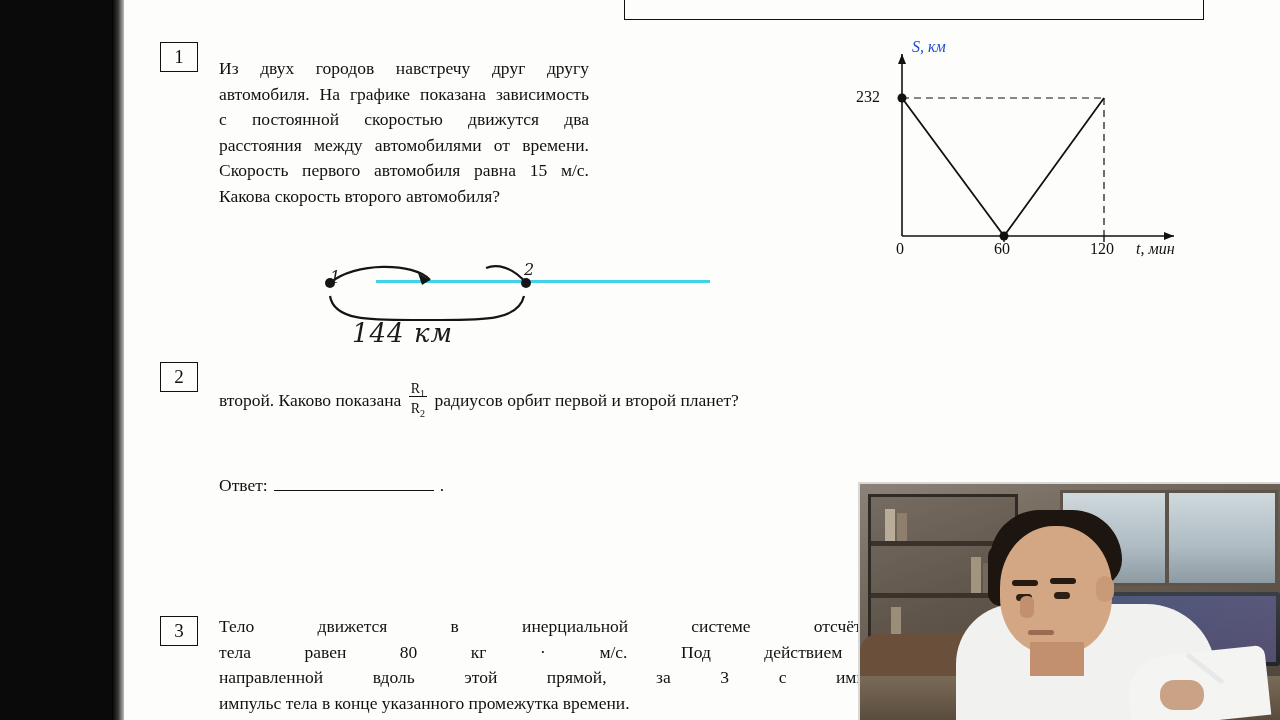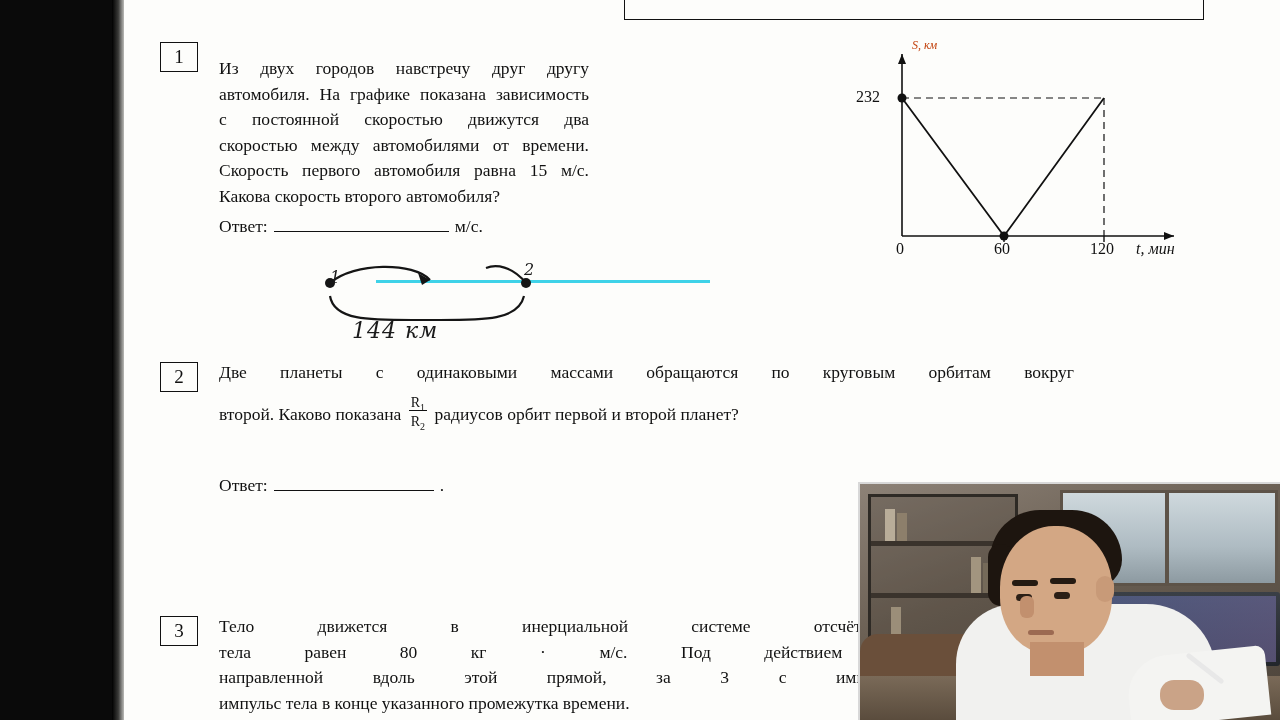--- a/index.html
+++ b/index.html
@@ -111,21 +111,21 @@
     background: #3fd2e8;
   }
 
   
   .frac {
     display: inline-block;
     text-align: center;
     vertical-align: middle;
     font-size: 14px;
     line-height: 15px;
-    margin: 0 3px;
+    margin: 12px 3px;
     position: relative;
     top: -1px;
   }
   .frac .num { border-bottom: 1.2px solid #111; padding: 0 2px; }
   .frac .den { padding: 0 2px; }
   .sub { font-size: 10px; vertical-align: sub; }
 
   
   #webcam {
     position: absolute;
@@ -243,28 +243,25 @@
   <div id="page">
 
     <div class="top-frame"></div>
 
     <div class="num-box" style="left:36px; top:42px;">1</div>
 
     <div class="task-text" style="left:95px; top:40px; width:370px;margin-top:16px;">
       <p class="jt">Из двух городов навстречу друг другу</p>
       <p class="jt">автомобиля. На графике показана зависимость</p>
       <p class="jt">с постоянной скоростью движутся два</p>
-      <p class="jt">скоростью между автомобилями от времени.</p>
+      <p class="jt">расстояния между автомобилями от времени.</p>
       <p class="jt">Скорость первого автомобиля равна 15 м/с.</p>
       <p class="jl">Какова скорость второго автомобиля?</p>
     </div>
 
-    <div class="answer-line" style="left:95px; top:216px;">
-      <span>Ответ:</span><span class="blank" style="width:175px;"></span><span>м/с.</span>
-    </div>
 
     <div id="graph">
       <svg width="320" height="210" viewBox="0 0 320 210">
 
         <line x1="38" y1="196" x2="310" y2="196" stroke="#111" stroke-width="1.6"></line>
         <polygon points="310,196 300,192 300,200" fill="#111"></polygon>
         <line x1="38" y1="196" x2="38" y2="14" stroke="#111" stroke-width="1.6"></line>
         <polygon points="38,14 34,24 42,24" fill="#111"></polygon>
 
         <line x1="38" y1="58" x2="240" y2="58" stroke="#111" stroke-width="1.2" stroke-dasharray="7,5"></line>
@@ -272,21 +269,21 @@
 
         <polyline points="38,58 140,196 240,58" fill="none" stroke="#111" stroke-width="1.8"></polyline>
 
         <circle cx="38" cy="58" r="4.5" fill="#111"></circle>
         <circle cx="140" cy="196" r="4.5" fill="#111"></circle>
 
         <line x1="140" y1="196" x2="140" y2="202" stroke="#111" stroke-width="1.4"></line>
         <line x1="240" y1="196" x2="240" y2="202" stroke="#111" stroke-width="1.4"></line>
       </svg>
 
-      <div style="position:absolute; left:48px; top:-2px; font-size:12px; font-style:italic; color:#c2410c;">S, км</div>
+      <div style="position:absolute; left:48px; top:-2px; font-size:16px; font-style:italic; color:#1d4ed8;">S, км</div>
       <div style="position:absolute; left:-8px; top:48px; font-size:16px; color:#111;">232</div>
       <div style="position:absolute; left:32px; top:200px; font-size:16px; color:#111;">0</div>
       <div style="position:absolute; left:130px; top:200px; font-size:16px; color:#111;">60</div>
       <div style="position:absolute; left:226px; top:200px; font-size:16px; color:#111;">120</div>
       <div style="position:absolute; left:272px; top:200px; font-size:16px; font-style:italic; color:#111;">t, мин</div>
     </div>
 
     <div class="hl-line"></div>
 
     <svg style="position:absolute; left:150px; top:240px; width:420px; height:110px;">
@@ -297,26 +294,25 @@
       <path d="M56 43 C 80 22, 140 22, 156 40" fill="none" stroke="#151515" stroke-width="2.2"></path>
       <polygon points="156,40 144,33 148,45" fill="#151515"></polygon>
 
       <path d="M252 43 C 238 26, 222 24, 212 28" fill="none" stroke="#151515" stroke-width="2.2"></path>
 
       <path d="M56 56 C 60 82, 100 80, 152 80 C 206 80, 244 82, 250 56" fill="none" stroke="#151515" stroke-width="2.2"></path>
     </svg>
 
     <div class="handwrite" style="left:206px; top:268px; font-size:16px;">1</div>
     <div class="handwrite" style="left:400px; top:260px; font-size:16px;">2</div>
-    <div class="handwrite" style="left:228px; top:318px; font-size:22px; letter-spacing:1px;">144 км</div>
+    <div class="handwrite" style="left:228px; top:318px; font-size:26px; letter-spacing:1px;">144 км</div>
 
     <div class="num-box" style="left:36px; top:362px;">2</div>
 
     <div class="task-text" style="left:95px; top:360px; width:855px;">
-      <p class="jt">Две планеты с одинаковыми массами обращаются по круговым орбитам вокруг</p>
       <p style="margin-top:10px;">
         <span>второй. Каково показана</span>
         <span class="frac">
           <span class="num"><span>R</span><span class="sub">1</span></span><br>
           <span class="den"><span>R</span><span class="sub">2</span></span>
         </span>
         <span>радиусов орбит первой и второй планет?</span>
       </p>
     </div>
 

